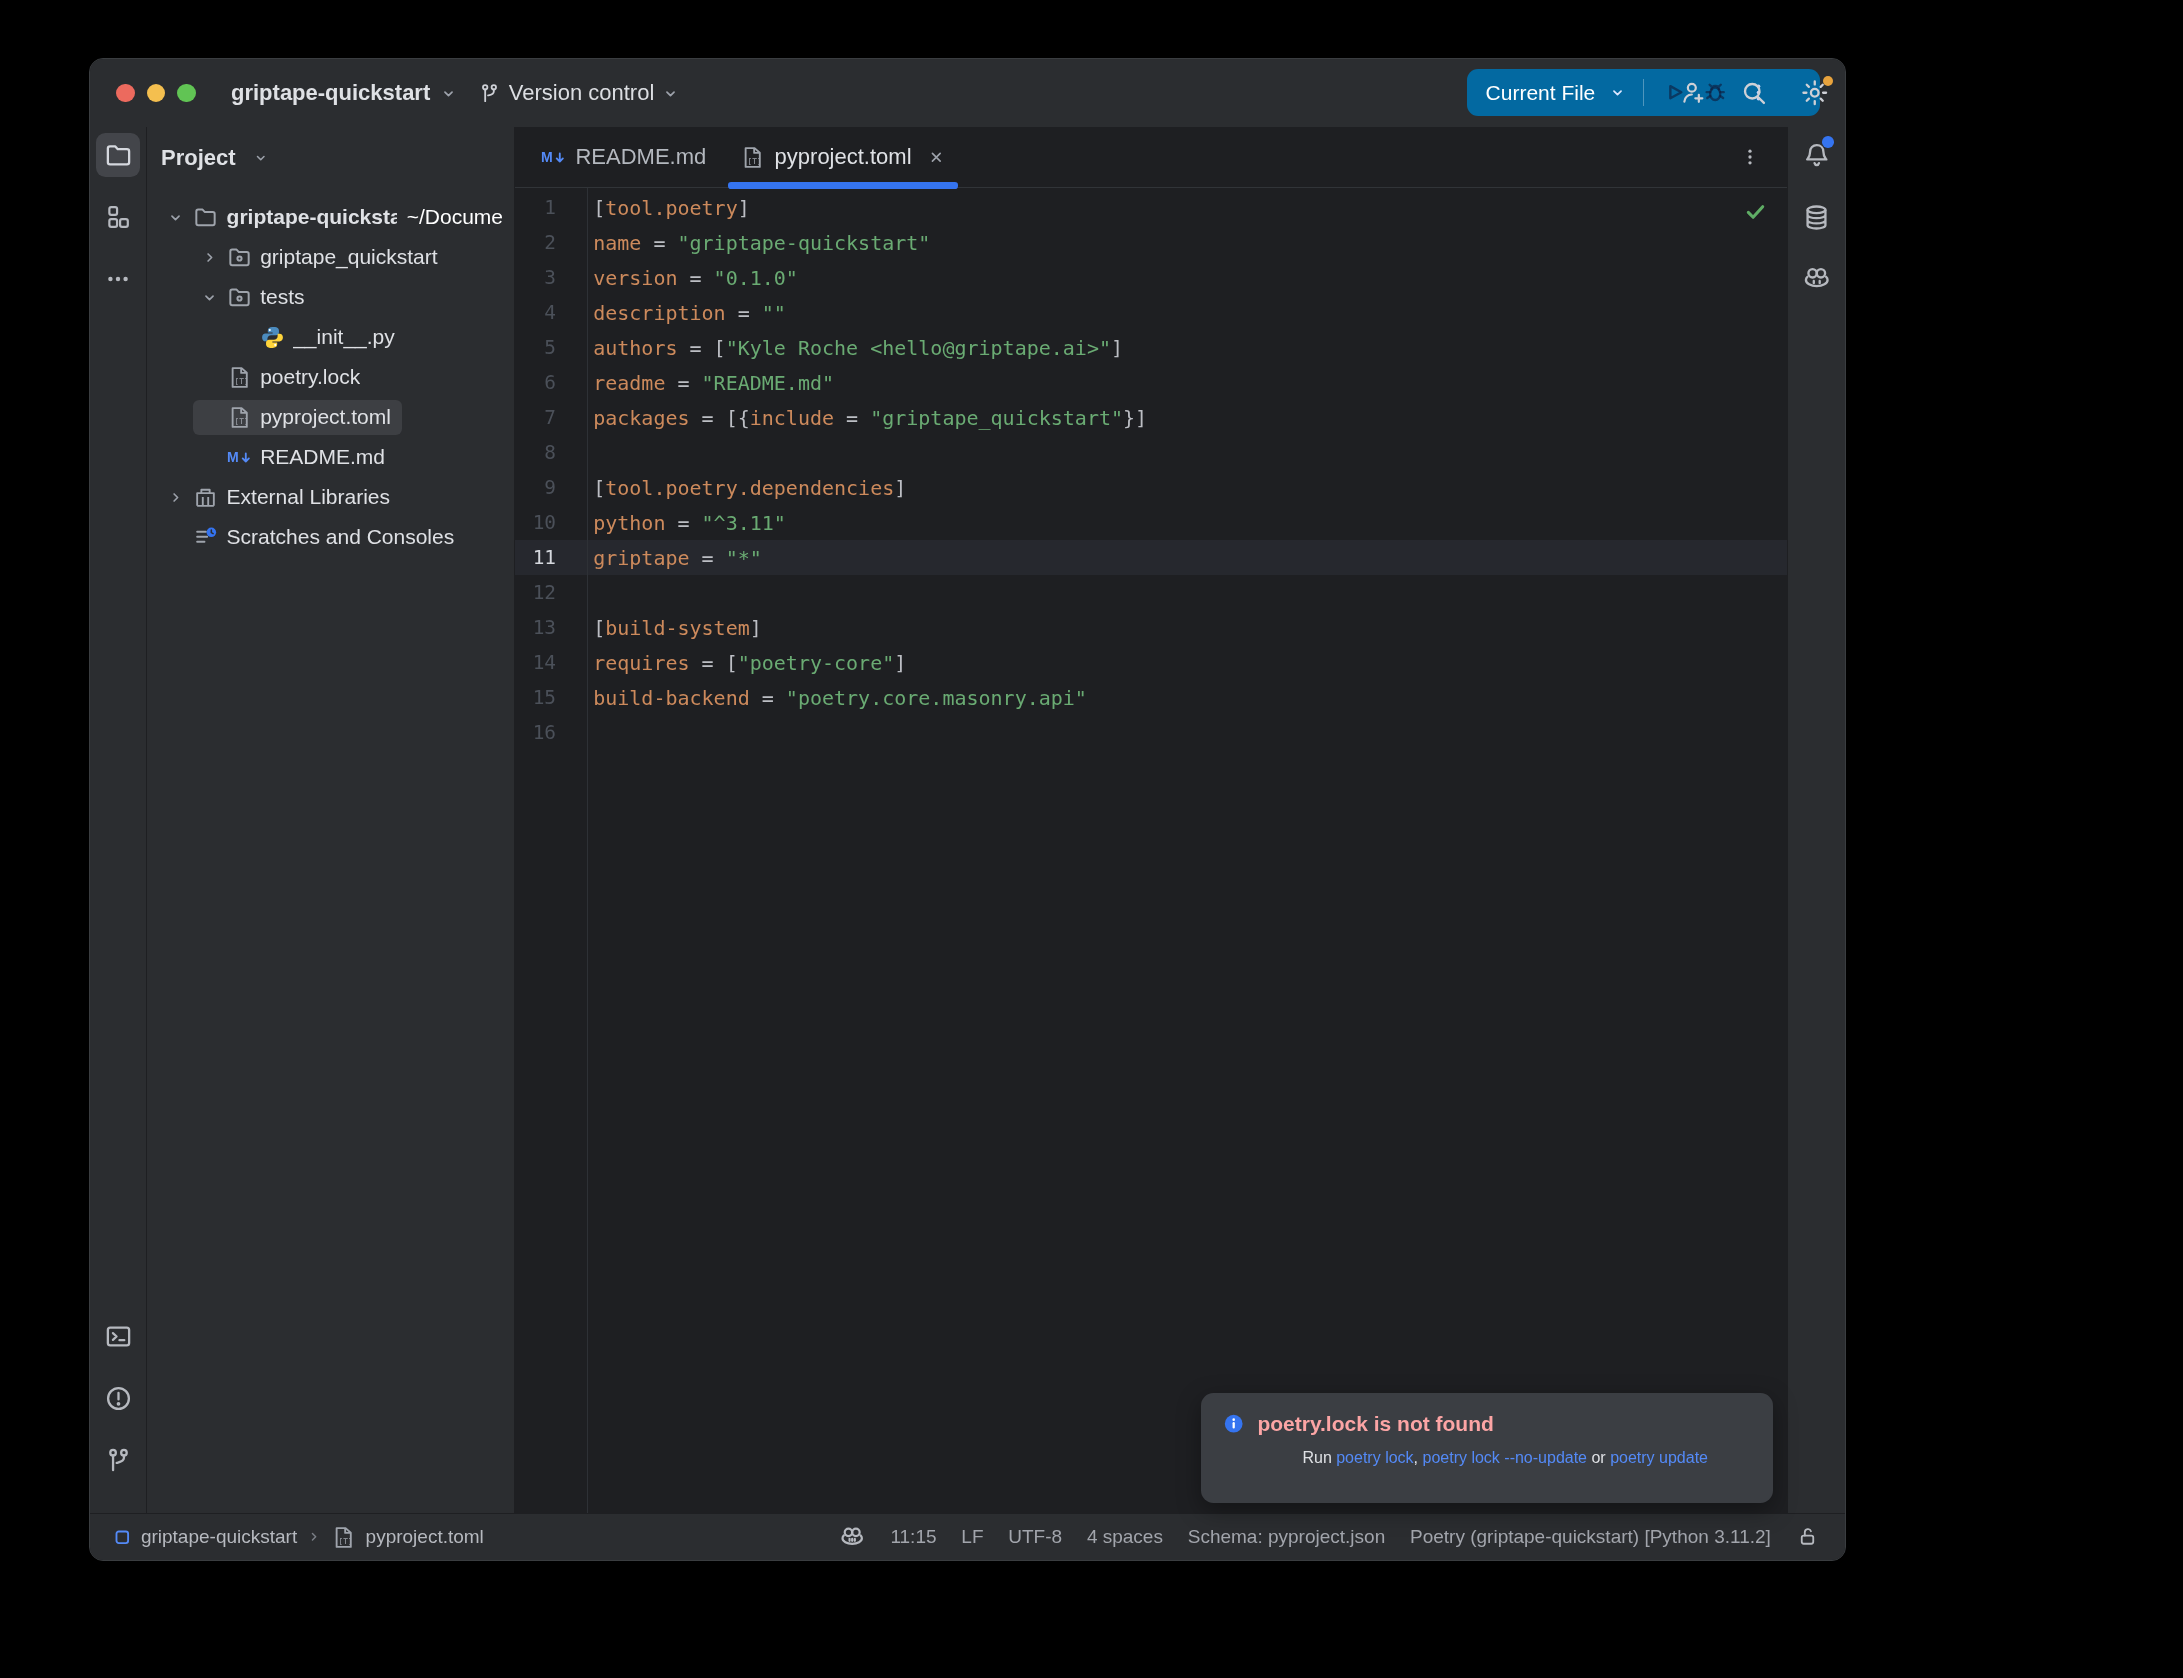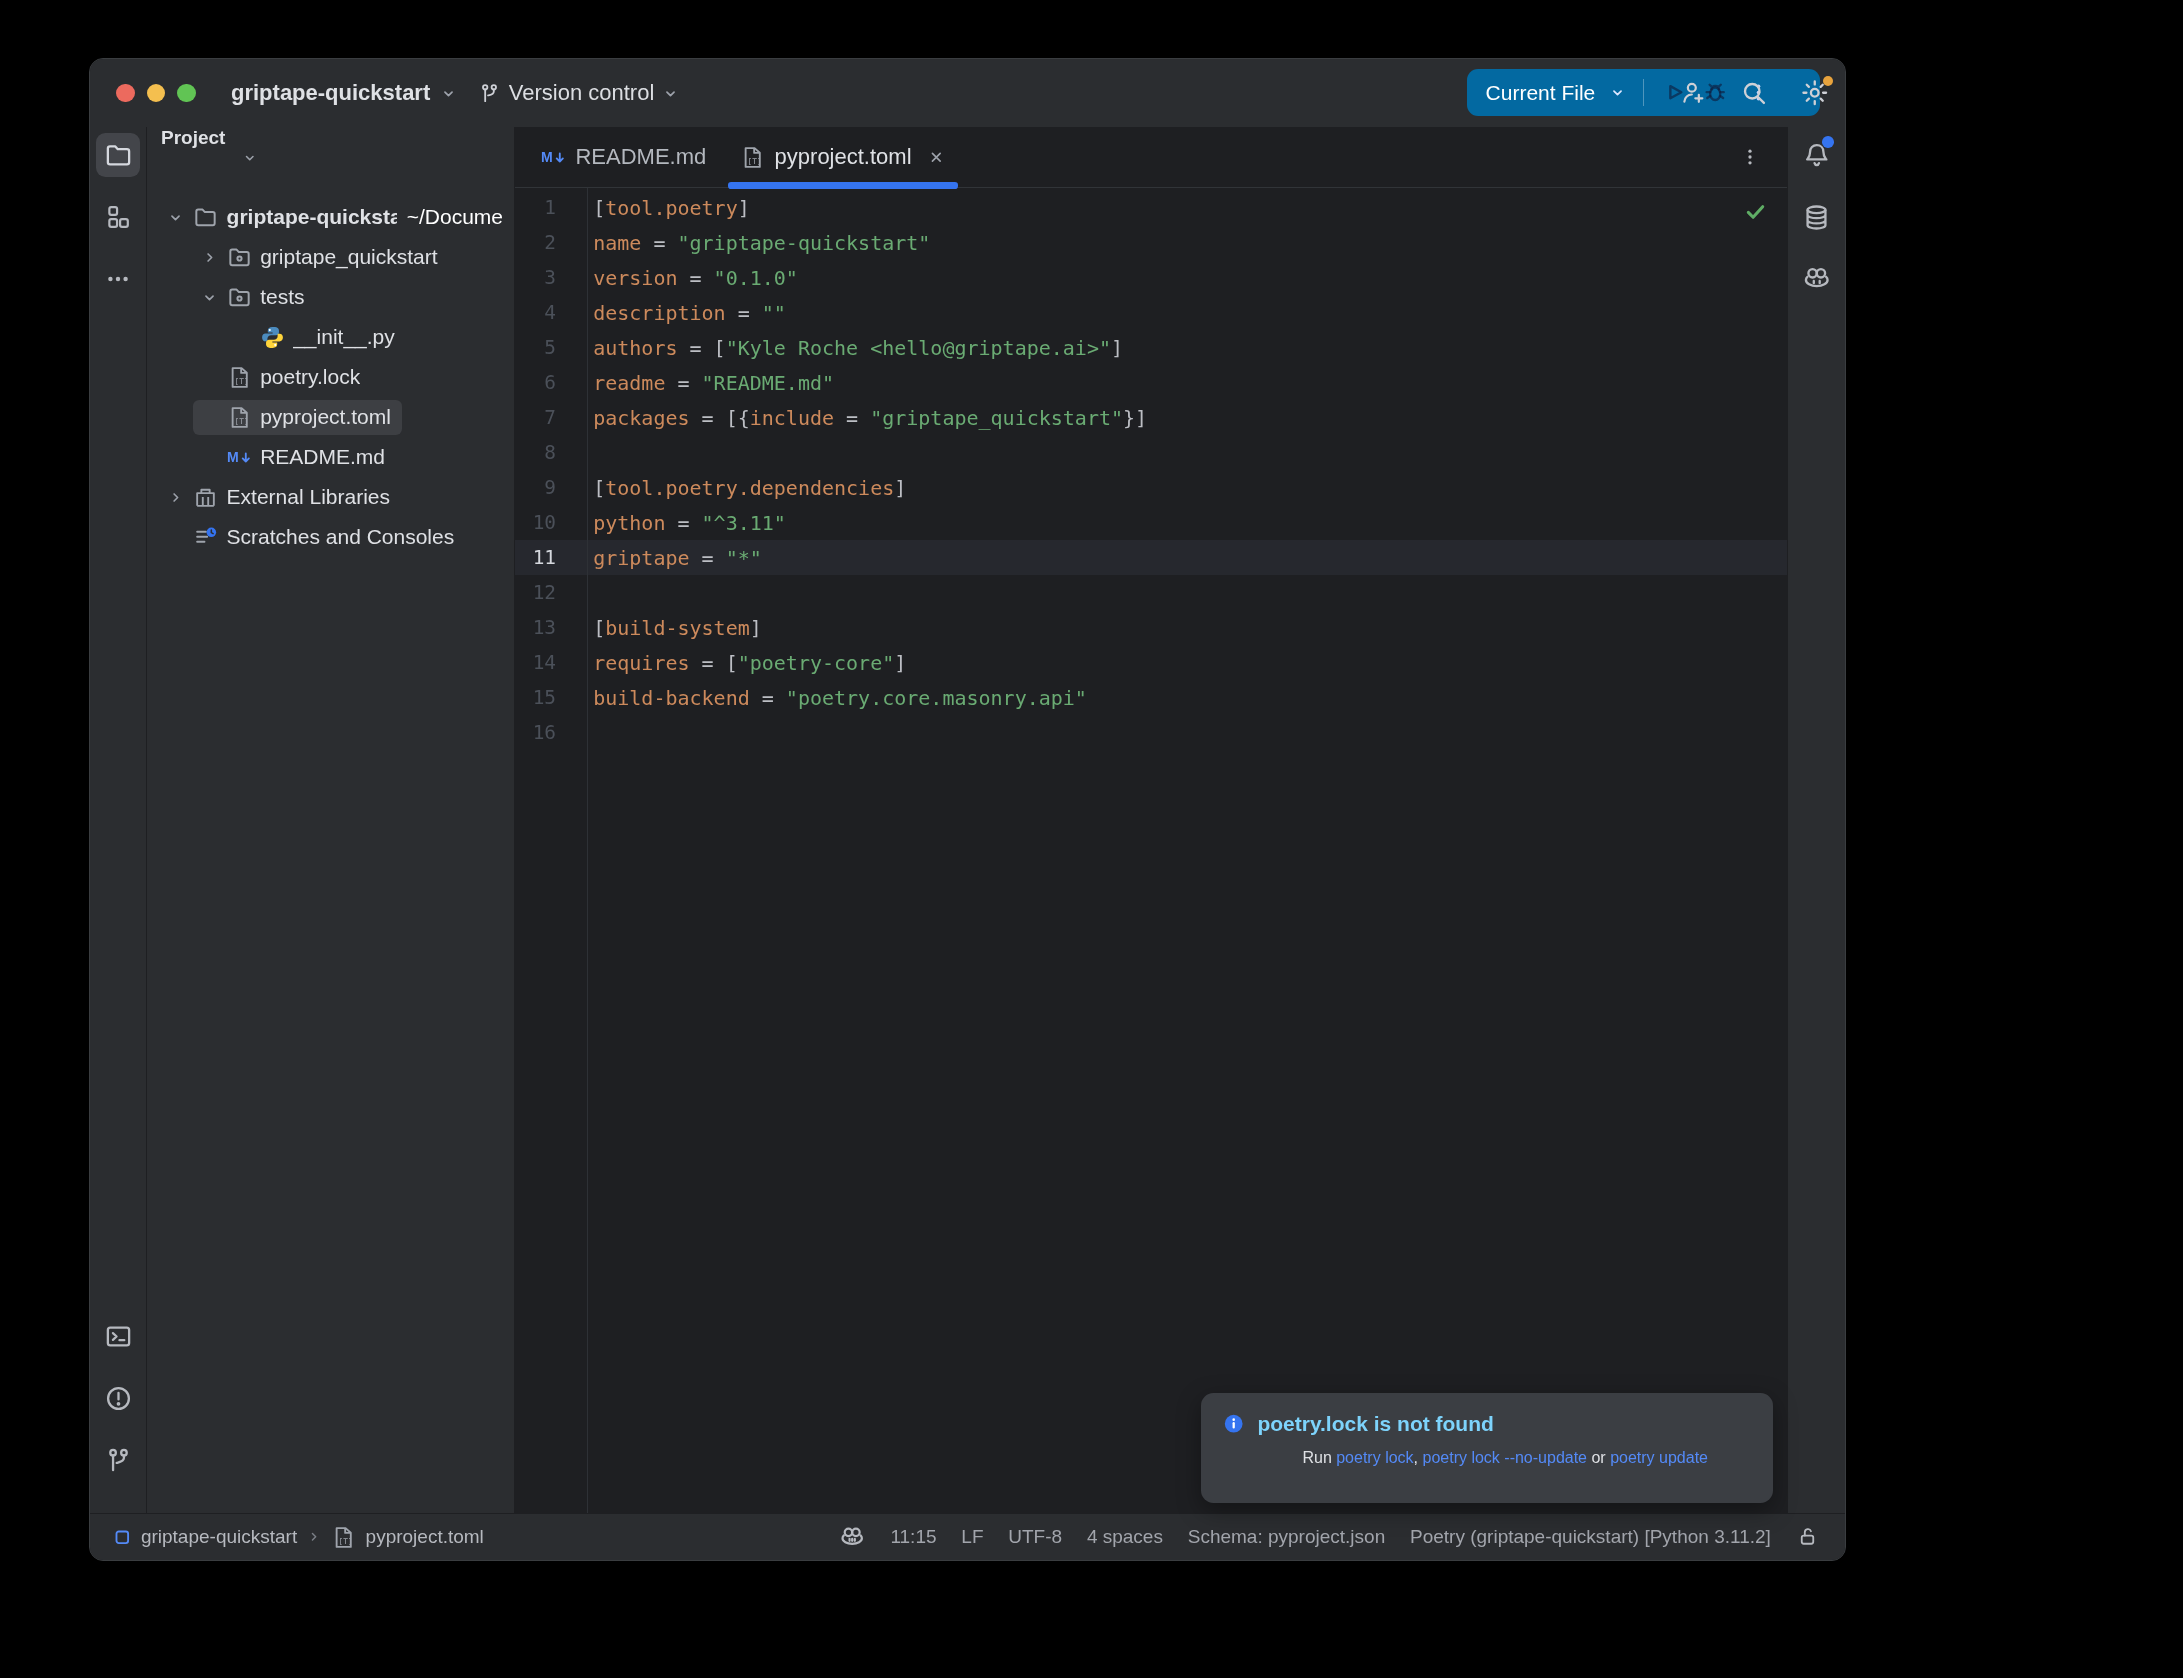--- a/index.html
+++ b/index.html
@@ -38,22 +38,22 @@
   .stripe .tool.active{background:#43454A;}
   .stripe .spacer{flex:1;}
   .rstripe{width:58px;flex:0 0 58px;background:#2B2D30;border-left:0.8px solid #1E1F22;
     display:flex;flex-direction:column;align-items:center;padding:6.2px 0;}
   .rstripe .tool{width:44px;height:44px;border-radius:9.3px;display:flex;align-items:center;
     justify-content:center;margin-bottom:18px;position:relative;}
 
   
   .panel{width:368px;flex:0 0 368px;background:#2B2D30;border-right:0.8px solid #1E1F22;
     display:flex;flex-direction:column;overflow:hidden;}
-  .panel-head{height:61px;flex:0 0 61px;display:flex;padding-left:14px;gap:17px;
-    color:#DFE1E5;font-size:19px;font-weight:700;}
+  .panel-head{height:61px;flex:0 0 61px;display:flex;align-items:center;padding-left:14px;gap:17px;
+    color:#DFE1E5;font-size:22px;font-weight:700;}
   .tree{padding-top:9.3px;overflow:hidden;}
   .row{height:40px;display:flex;align-items:center;white-space:nowrap;color:#DFE1E5;font-size:21px;
     position:relative;}
   .row .inner{display:flex;align-items:center;height:35px;border-radius:6.2px;padding-right:11px;overflow:hidden;}
   .row.sel .inner{background:#3D3F43;}
   .row .chevbox{width:33px;flex:0 0 33px;display:flex;align-items:center;justify-content:center;}
   .row .ficon{width:26.4px;flex:0 0 26.4px;display:flex;justify-content:center;margin-right:7.8px;}
   .row .lbl{overflow:hidden;text-overflow:clip;}
   .row .lbl.b{font-weight:700;}
   .row .path{color:#ffffff;margin-left:9.3px;font-weight:400;}
@@ -77,21 +77,21 @@
   .cline .num{width:72px;flex:0 0 72px;text-align:right;padding-right:31px;color:#4B5059;font-size:19.4px;}
   .cline.cur .num{color:#D5D8DE;}
   .cline .src{padding-left:6.2px;white-space:pre;}
   .tk-k{color:#CD8A5C;} .tk-s{color:#6AAB73;} .tk-p{color:#BCBEC4;}
   .inspect-check{position:absolute;top:12.4px;right:20px;z-index:4;}
 
   
   .notif{position:absolute;right:72px;bottom:57px;width:572px;min-height:110px;background:#3B3E43;
     border-radius:12.4px;padding:18.6px 23px 18.6px 23px;z-index:9;box-shadow:0 7.8px 23px rgba(0,0,0,0.35);}
   .notif .t-row{display:flex;align-items:center;gap:14px;}
-  .notif .t-row .title{color:#7dd3fc;font-size:21px;font-weight:700;}
+  .notif .t-row .title{color:#fca5a5;font-size:21px;font-weight:700;}
   .notif .bodytext{margin-left:33px;padding-left:0;margin-top:6.2px;color:#DFE1E5;font-size:16px;
     line-height:31px;width:451px;text-align:right;}
   .notif .bodytext .lnk{color:#548AF7;}
 
   
   .statusbar{height:47px;flex:0 0 47px;background:#2B2D30;border-top:0.8px solid #1E1F22;
     display:flex;align-items:center;padding:0 14px 0 23px;font-size:19px;color:#A2A5AC;}
   .crumbs{display:flex;align-items:center;gap:9.3px;color:#B6B9BF;}
   .crumbs .sep{color:#7A7E85;}
   .sb-right{margin-left:auto;display:flex;align-items:center;}

